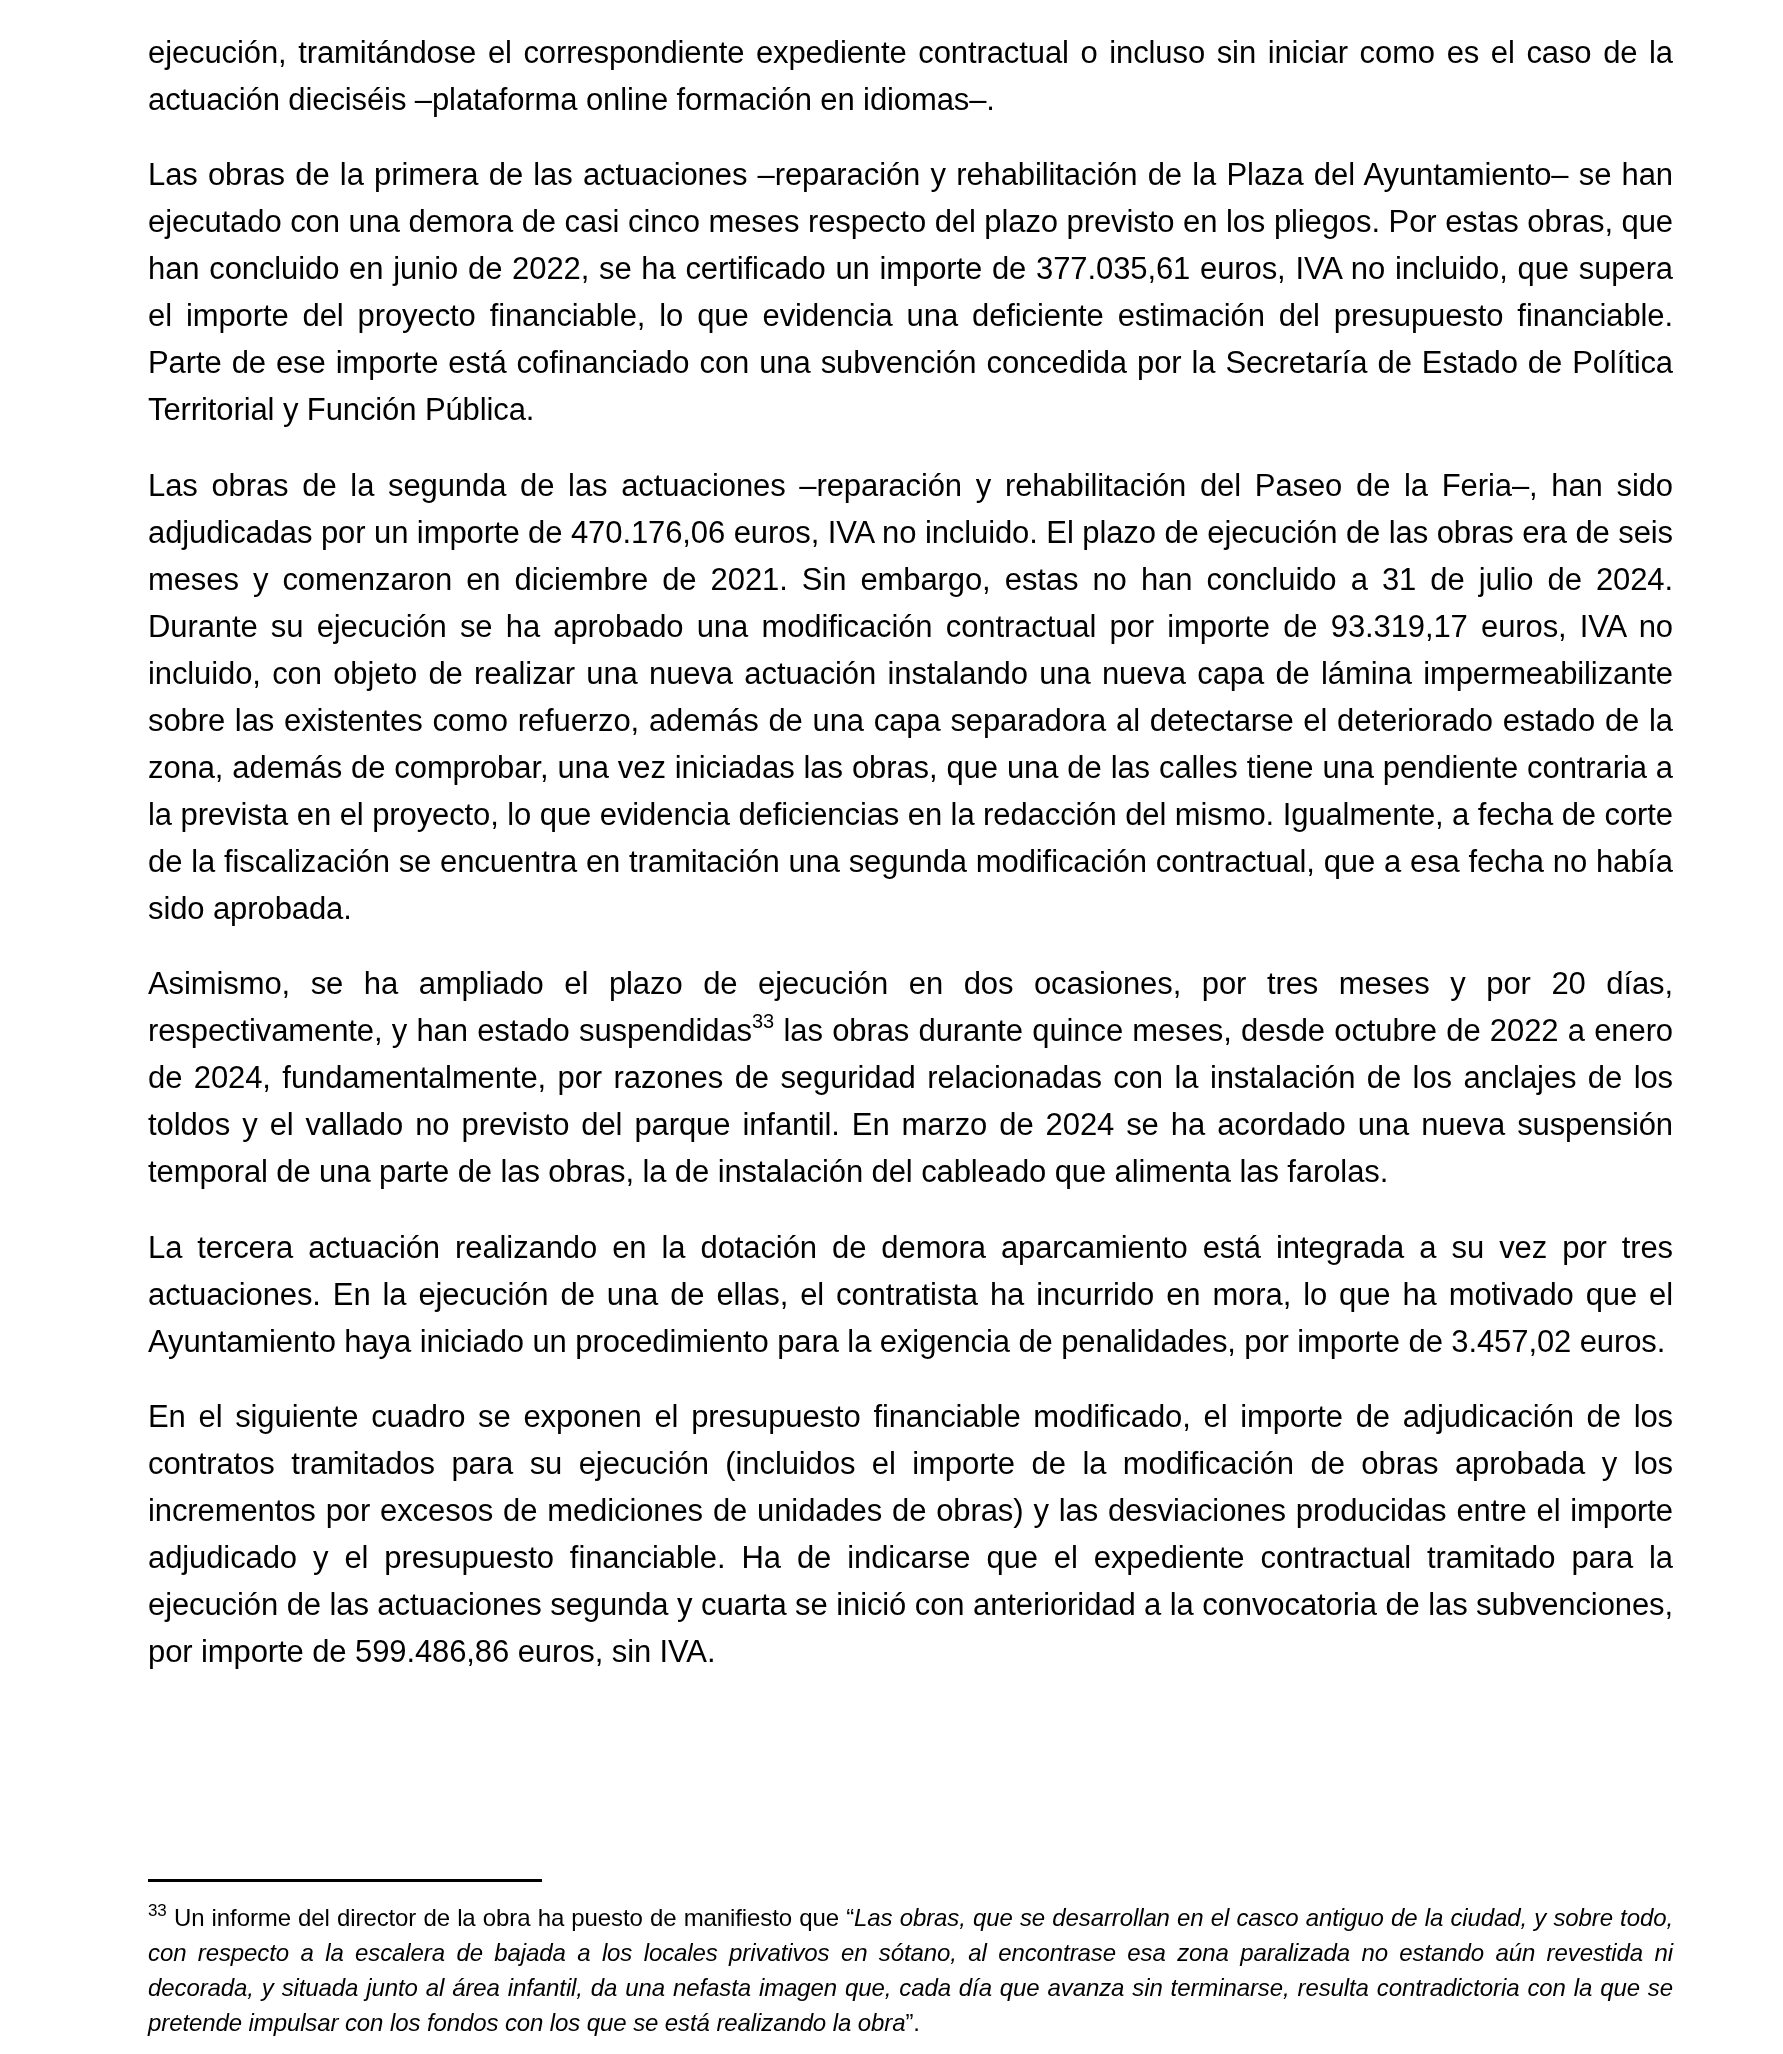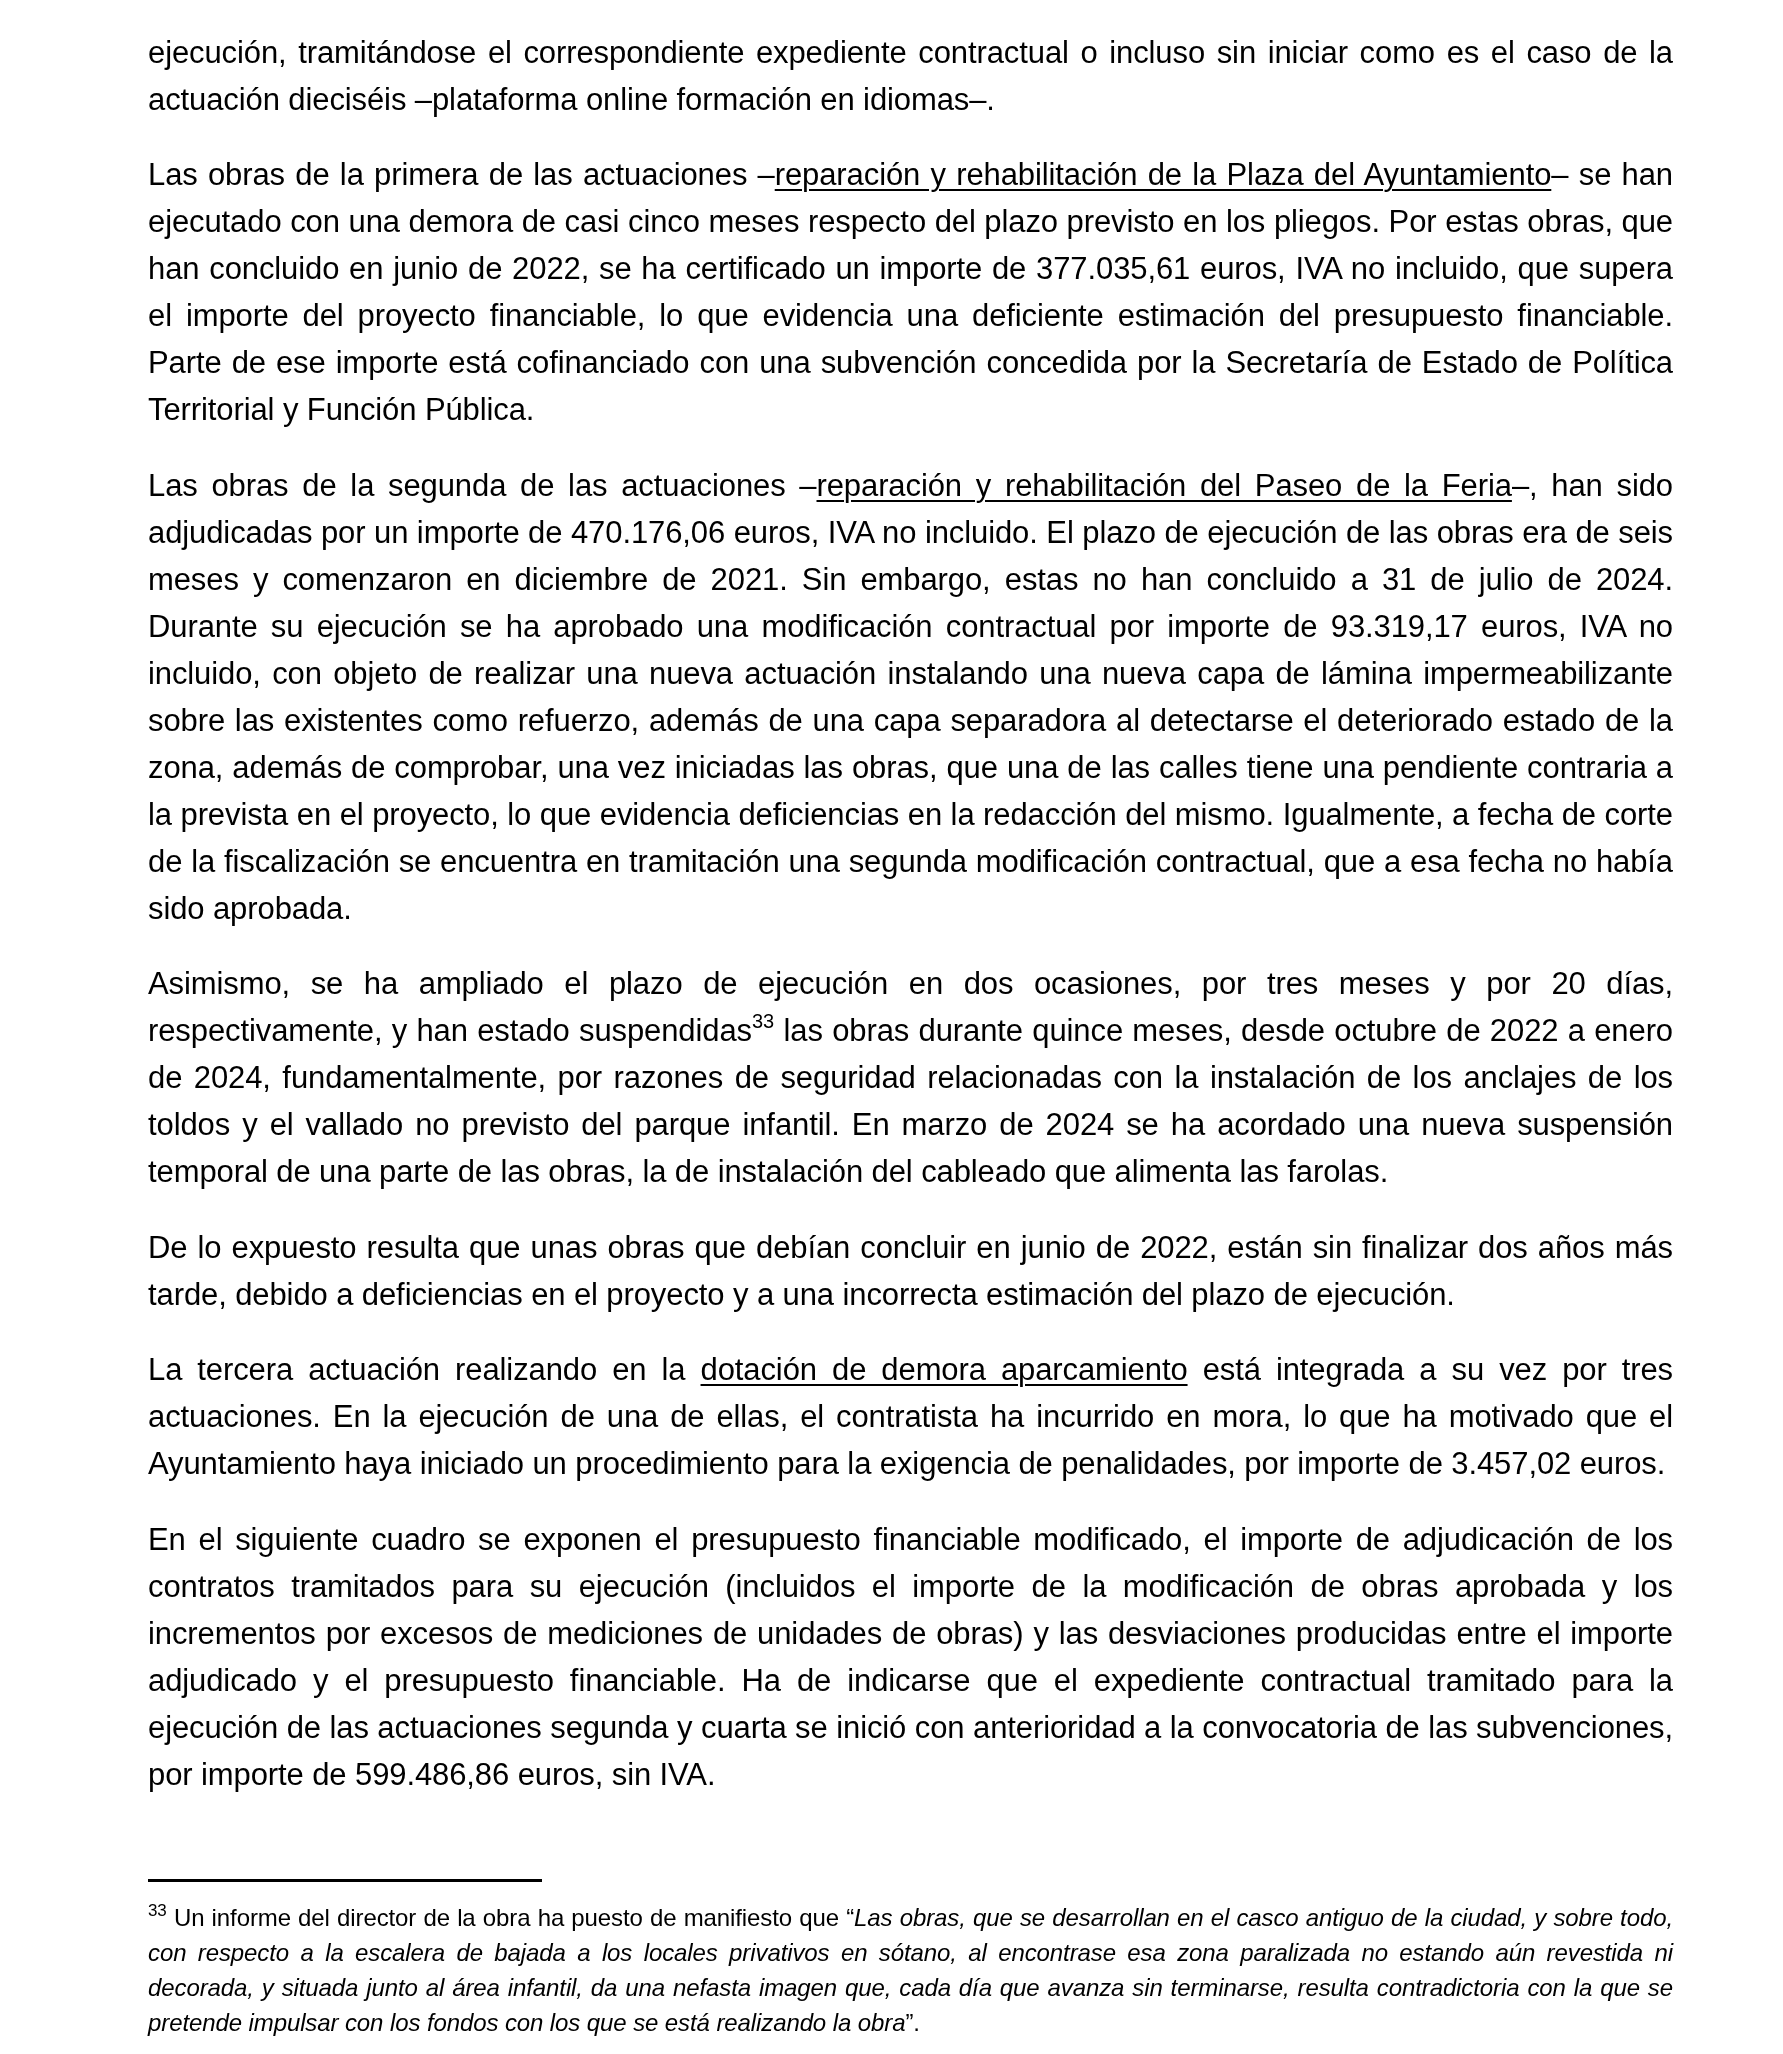--- a/index.html
+++ b/index.html
@@ -32,21 +32,20 @@
   p.para {
     margin: 0 0 28.5px 0;
     text-align: justify;
     text-justify: inter-word;
     hyphens: none;
   }
   p.para:last-of-type {
     margin-bottom: 0;
   }
   .u {
-    text-decoration: underline;
     text-underline-offset: 4.2px;
     text-decoration-thickness: 1.7px;
   }
   sup.fnref {
     font-size: 20px;
     line-height: 0;
     vertical-align: 13.4px;
     letter-spacing: 0;
   }
   .footnote-area {
@@ -95,23 +94,20 @@
     </p>
 
     <p class="para">
       <span>Las obras de la segunda de las actuaciones –</span><span class="u">reparación y rehabilitación del Paseo de la Feria</span><span>–, han sido adjudicadas por un importe de 470.176,06 euros, IVA no incluido. El plazo de ejecución de las obras era de seis meses y comenzaron en diciembre de 2021. Sin embargo, estas no han concluido a 31 de julio de 2024. Durante su ejecución se ha aprobado una modificación contractual por importe de 93.319,17 euros, IVA no incluido, con objeto de realizar una nueva actuación instalando una nueva capa de lámina impermeabilizante sobre las existentes como refuerzo, además de una capa separadora al detectarse el deteriorado estado de la zona, además de comprobar, una vez iniciadas las obras, que una de las calles tiene una pendiente contraria a la prevista en el proyecto, lo que evidencia deficiencias en la redacción del mismo. Igualmente, a fecha de corte de la fiscalización se encuentra en tramitación una segunda modificación contractual, que a esa fecha no había sido aprobada.</span>
     </p>
 
     <p class="para">
       <span>Asimismo, se ha ampliado el plazo de ejecución en dos ocasiones, por tres meses y por 20 días, respectivamente, y han estado suspendidas</span><sup class="fnref">33</sup><span> las obras durante quince meses, desde octubre de 2022 a enero de 2024, fundamentalmente, por razones de seguridad relacionadas con la instalación de los anclajes de los toldos y el vallado no previsto del parque infantil. En marzo de 2024 se ha acordado una nueva suspensión temporal de una parte de las obras, la de instalación del cableado que alimenta las farolas.</span>
     </p>
 
-    <p class="para">
-      <span>De lo expuesto resulta que unas obras que debían concluir en junio de 2022, están sin finalizar dos años más tarde, debido a deficiencias en el proyecto y a una incorrecta estimación del plazo de ejecución.</span>
-    </p>
 
     <p class="para">
       <span>La tercera actuación realizando en la </span><span class="u">dotación de demora aparcamiento</span><span> está integrada a su vez por tres actuaciones. En la ejecución de una de ellas, el contratista ha incurrido en mora, lo que ha motivado que el Ayuntamiento haya iniciado un procedimiento para la exigencia de penalidades, por importe de 3.457,02 euros.</span>
     </p>
 
     <p class="para">
       <span>En el siguiente cuadro se exponen el presupuesto financiable modificado, el importe de adjudicación de los contratos tramitados para su ejecución (incluidos el importe de la modificación de obras aprobada y los incrementos por excesos de mediciones de unidades de obras) y las desviaciones producidas entre el importe adjudicado y el presupuesto financiable. Ha de indicarse que el expediente contractual tramitado para la ejecución de las actuaciones segunda y cuarta se inició con anterioridad a la convocatoria de las subvenciones, por importe de 599.486,86 euros, sin IVA.</span>
     </p>
 
   </div>

